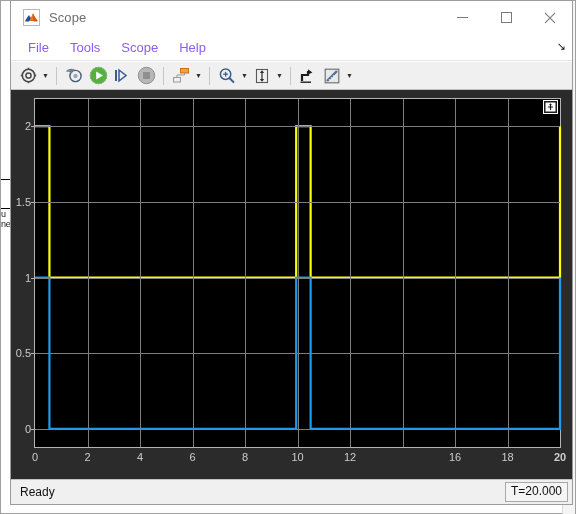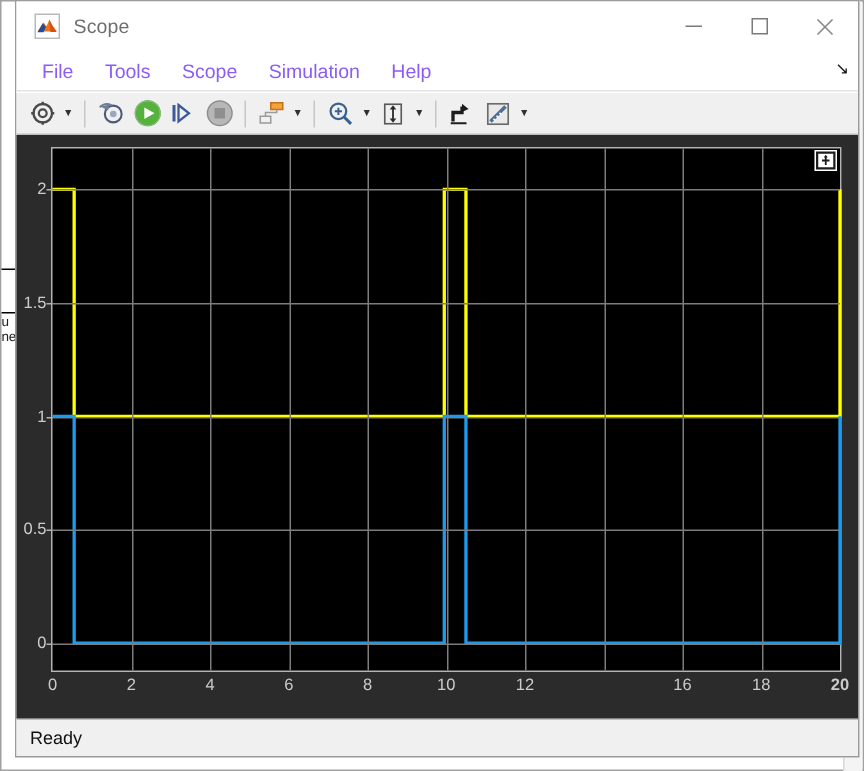--- a/index.html
+++ b/index.html
@@ -305,21 +305,20 @@
             <line x1="11" y1="1" x2="1" y2="11" stroke="#888" stroke-width="1.1"></line>
           </svg>
         </div>
       </div>
     </div>
 
     <div class="menubar">
       <div class="menu-item">File</div>
       <div class="menu-item">Tools</div>
       <div class="menu-item">Scope</div>
-      <div class="menu-item">Simulation</div>
       <div class="menu-item">Help</div>
       <div class="menu-expand">↘</div>
     </div>
 
     <div class="toolbar">
 
       <div class="tb-btn">
         <svg width="17" height="17" viewBox="0 0 17 17">
           <circle cx="8.5" cy="8.5" r="6.2" fill="none" stroke="#4a4a4a" stroke-width="1.6"></circle>
           <circle cx="8.5" cy="8.5" r="2.6" fill="none" stroke="#4a4a4a" stroke-width="1.5"></circle>
@@ -465,16 +464,17 @@
           <div class="ytick-mark" style="top: 29.5652%;"></div>
           <div class="ytick-label" style="top: 29.5652%;">1.5</div>
           <div class="grid-h" style="top: 7.82609%;"></div>
           <div class="ytick-mark" style="top: 7.82609%;"></div>
           <div class="ytick-label" style="top: 7.82609%;">2</div>
         </div>
     </div>
 
     <div class="statusbar">
       <div class="status-left">Ready</div>
+      <div class="status-right">T=20.000</div>
     </div>
 
   </div>
 </div>
 
 </body></html>

